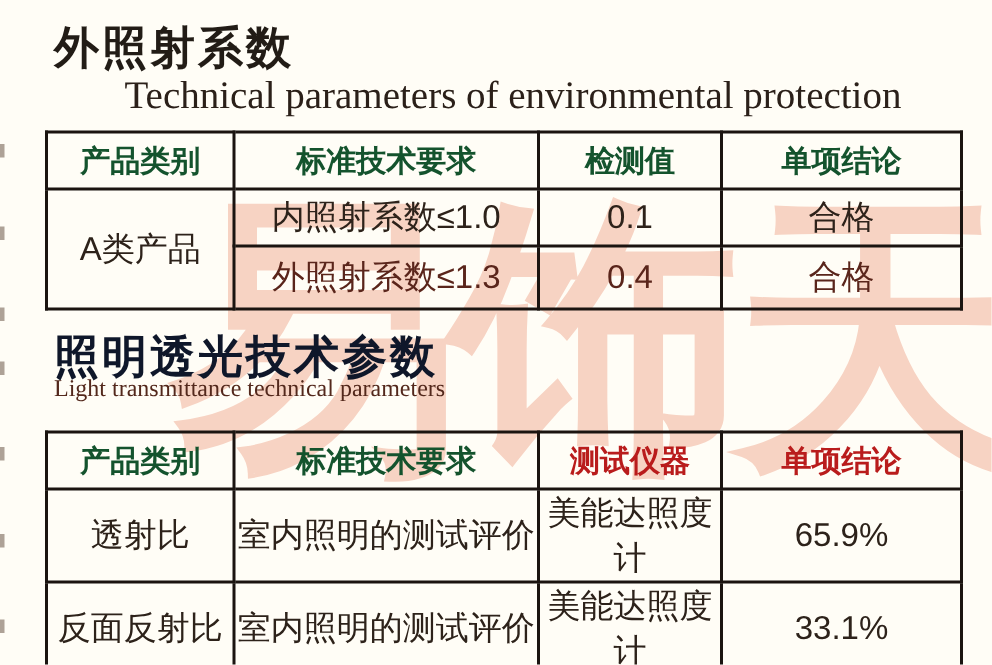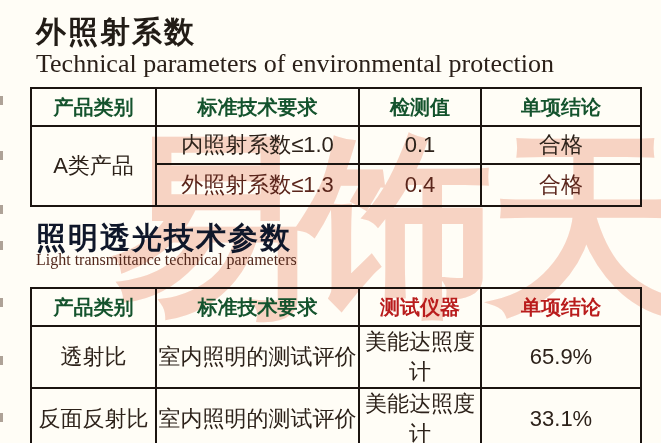--- a/index.html
+++ b/index.html
@@ -31,21 +31,21 @@
     letter-spacing:2px;
     color:#221c16;
   }
   .title-en {
     position:absolute; left:36px; margin:0;
     font-family:"Liberation Serif", serif;
     font-size:26px; font-weight:400;
     color:#2b2019;
   }
   #t1zh { top:12px; }
-  #t1en { top:49px; }
+  #t1en { top:49px;margin-left:47px; }
   #t2zh { top:218px; color:#0f172a; }
   #t2en { top:251px; font-size:16px; color:#53281c; }
   table.tbl {
     position:absolute; left:30px;
     width:610px;
     border-collapse:collapse;
     table-layout:fixed;
     background:transparent;
     z-index:2;
   }

